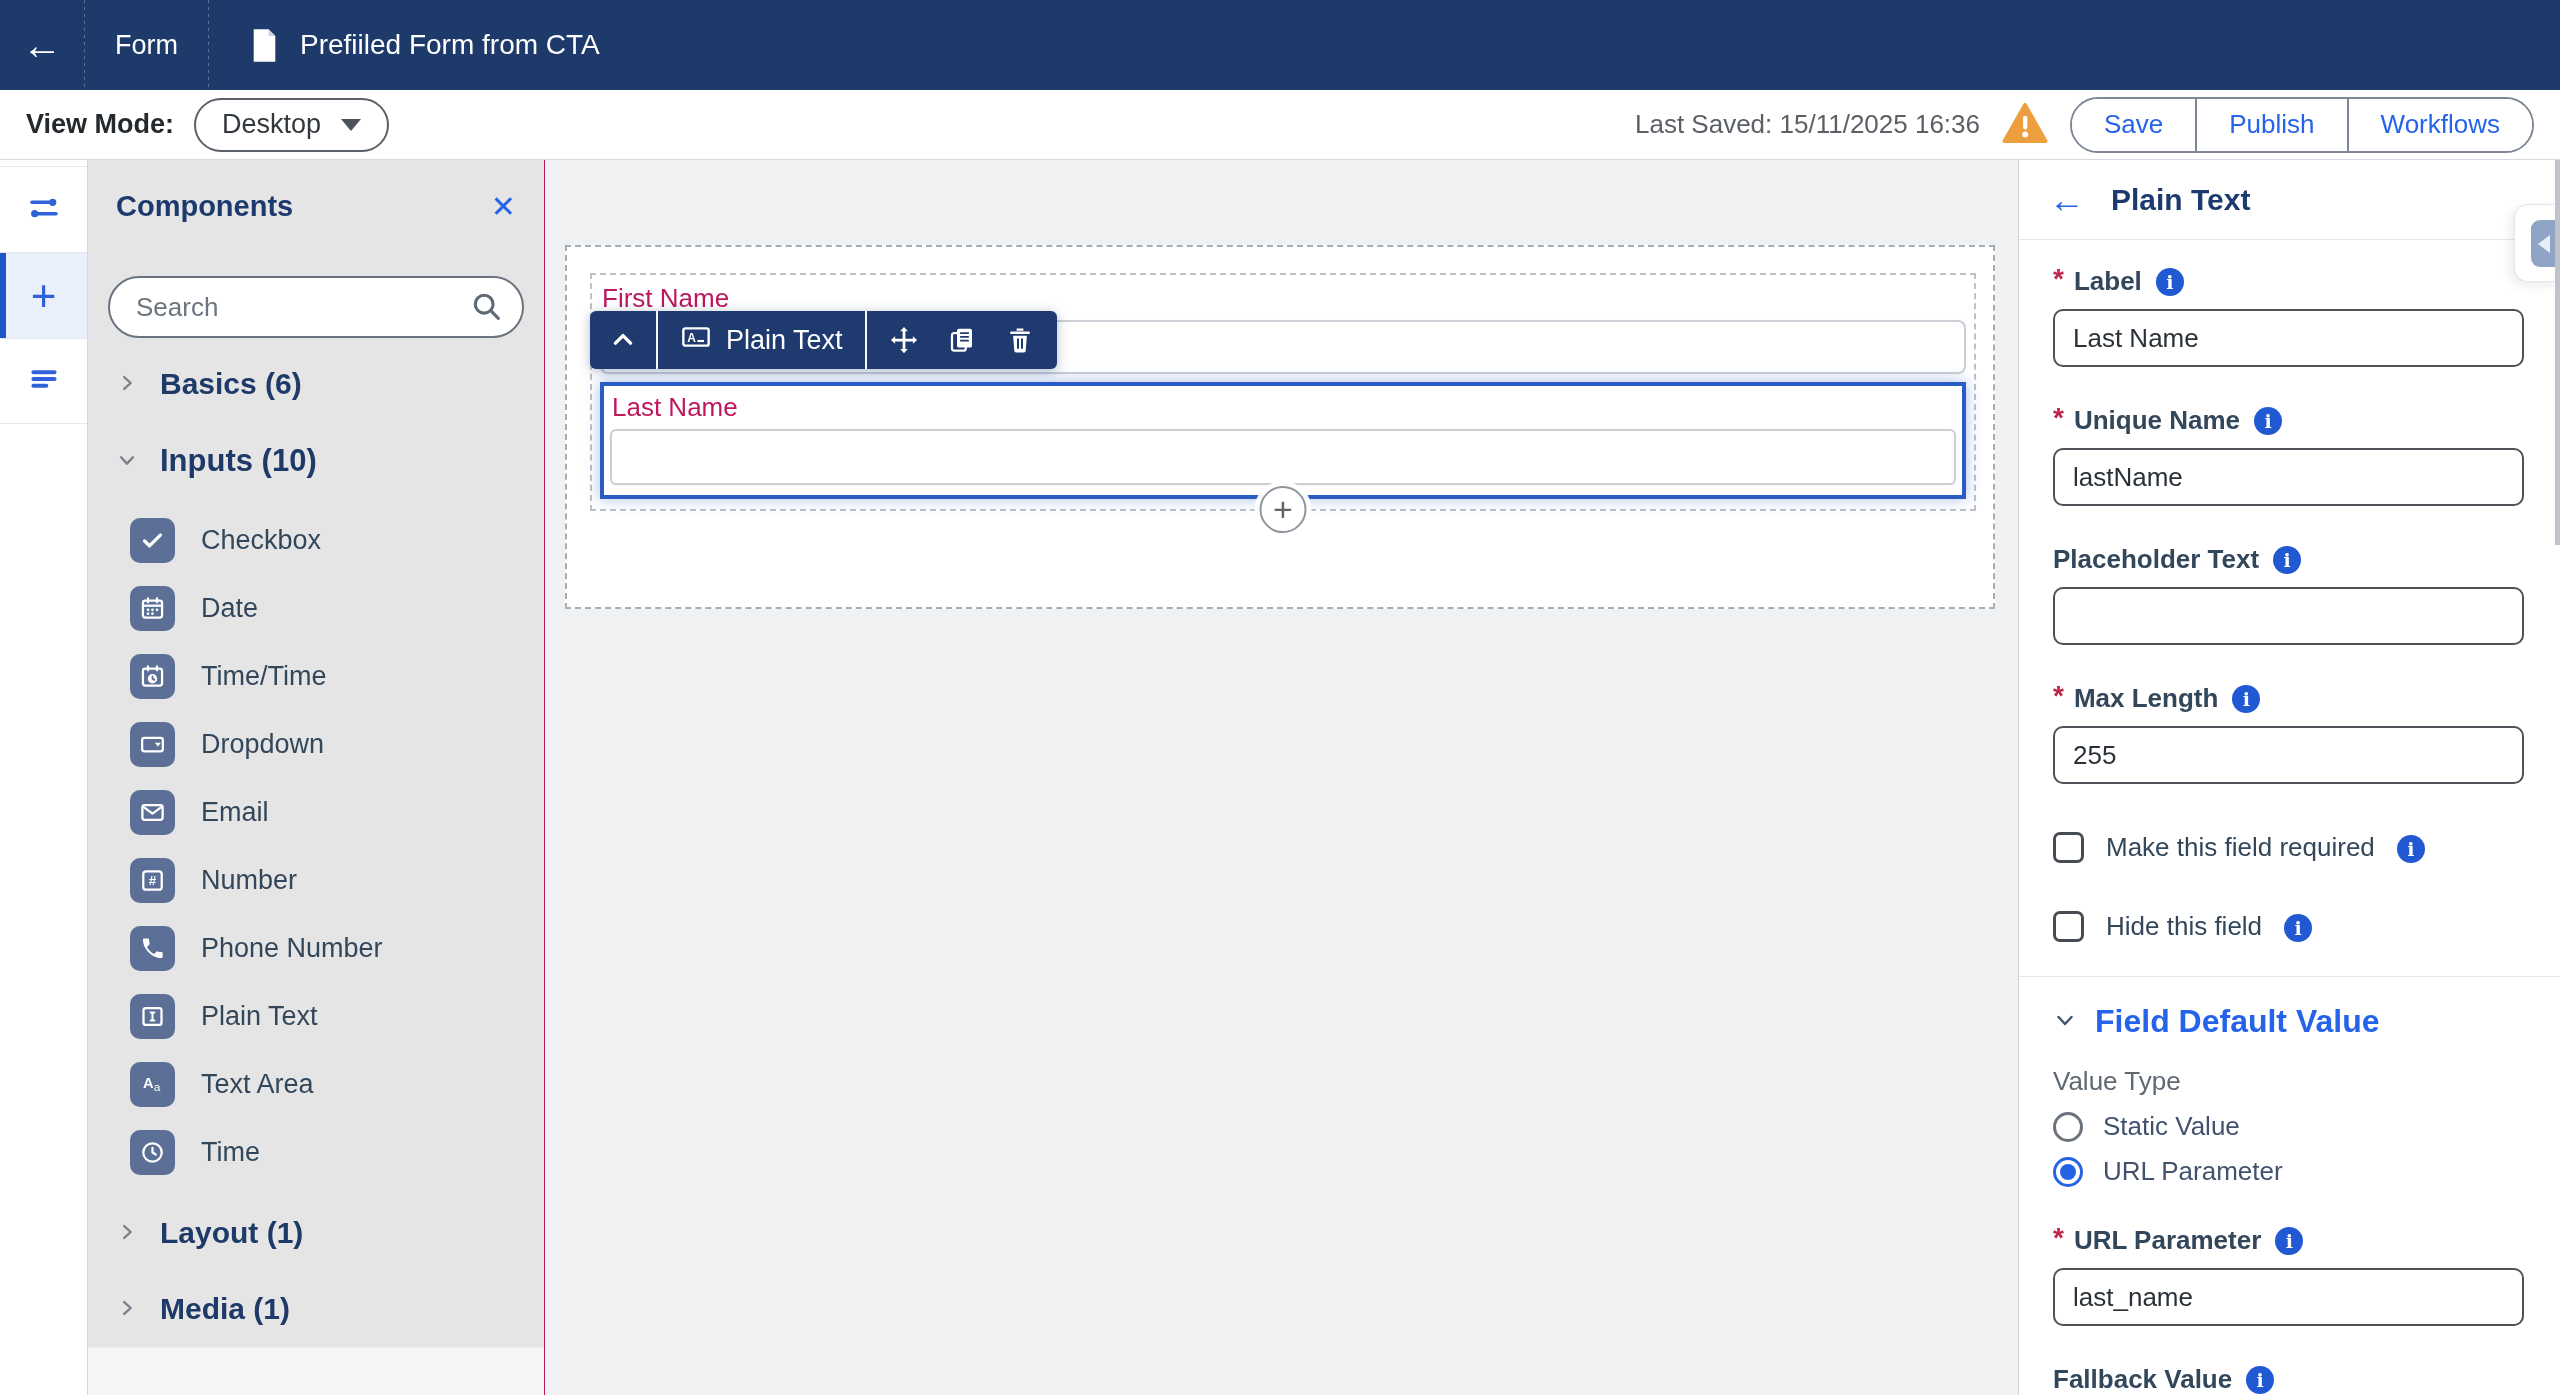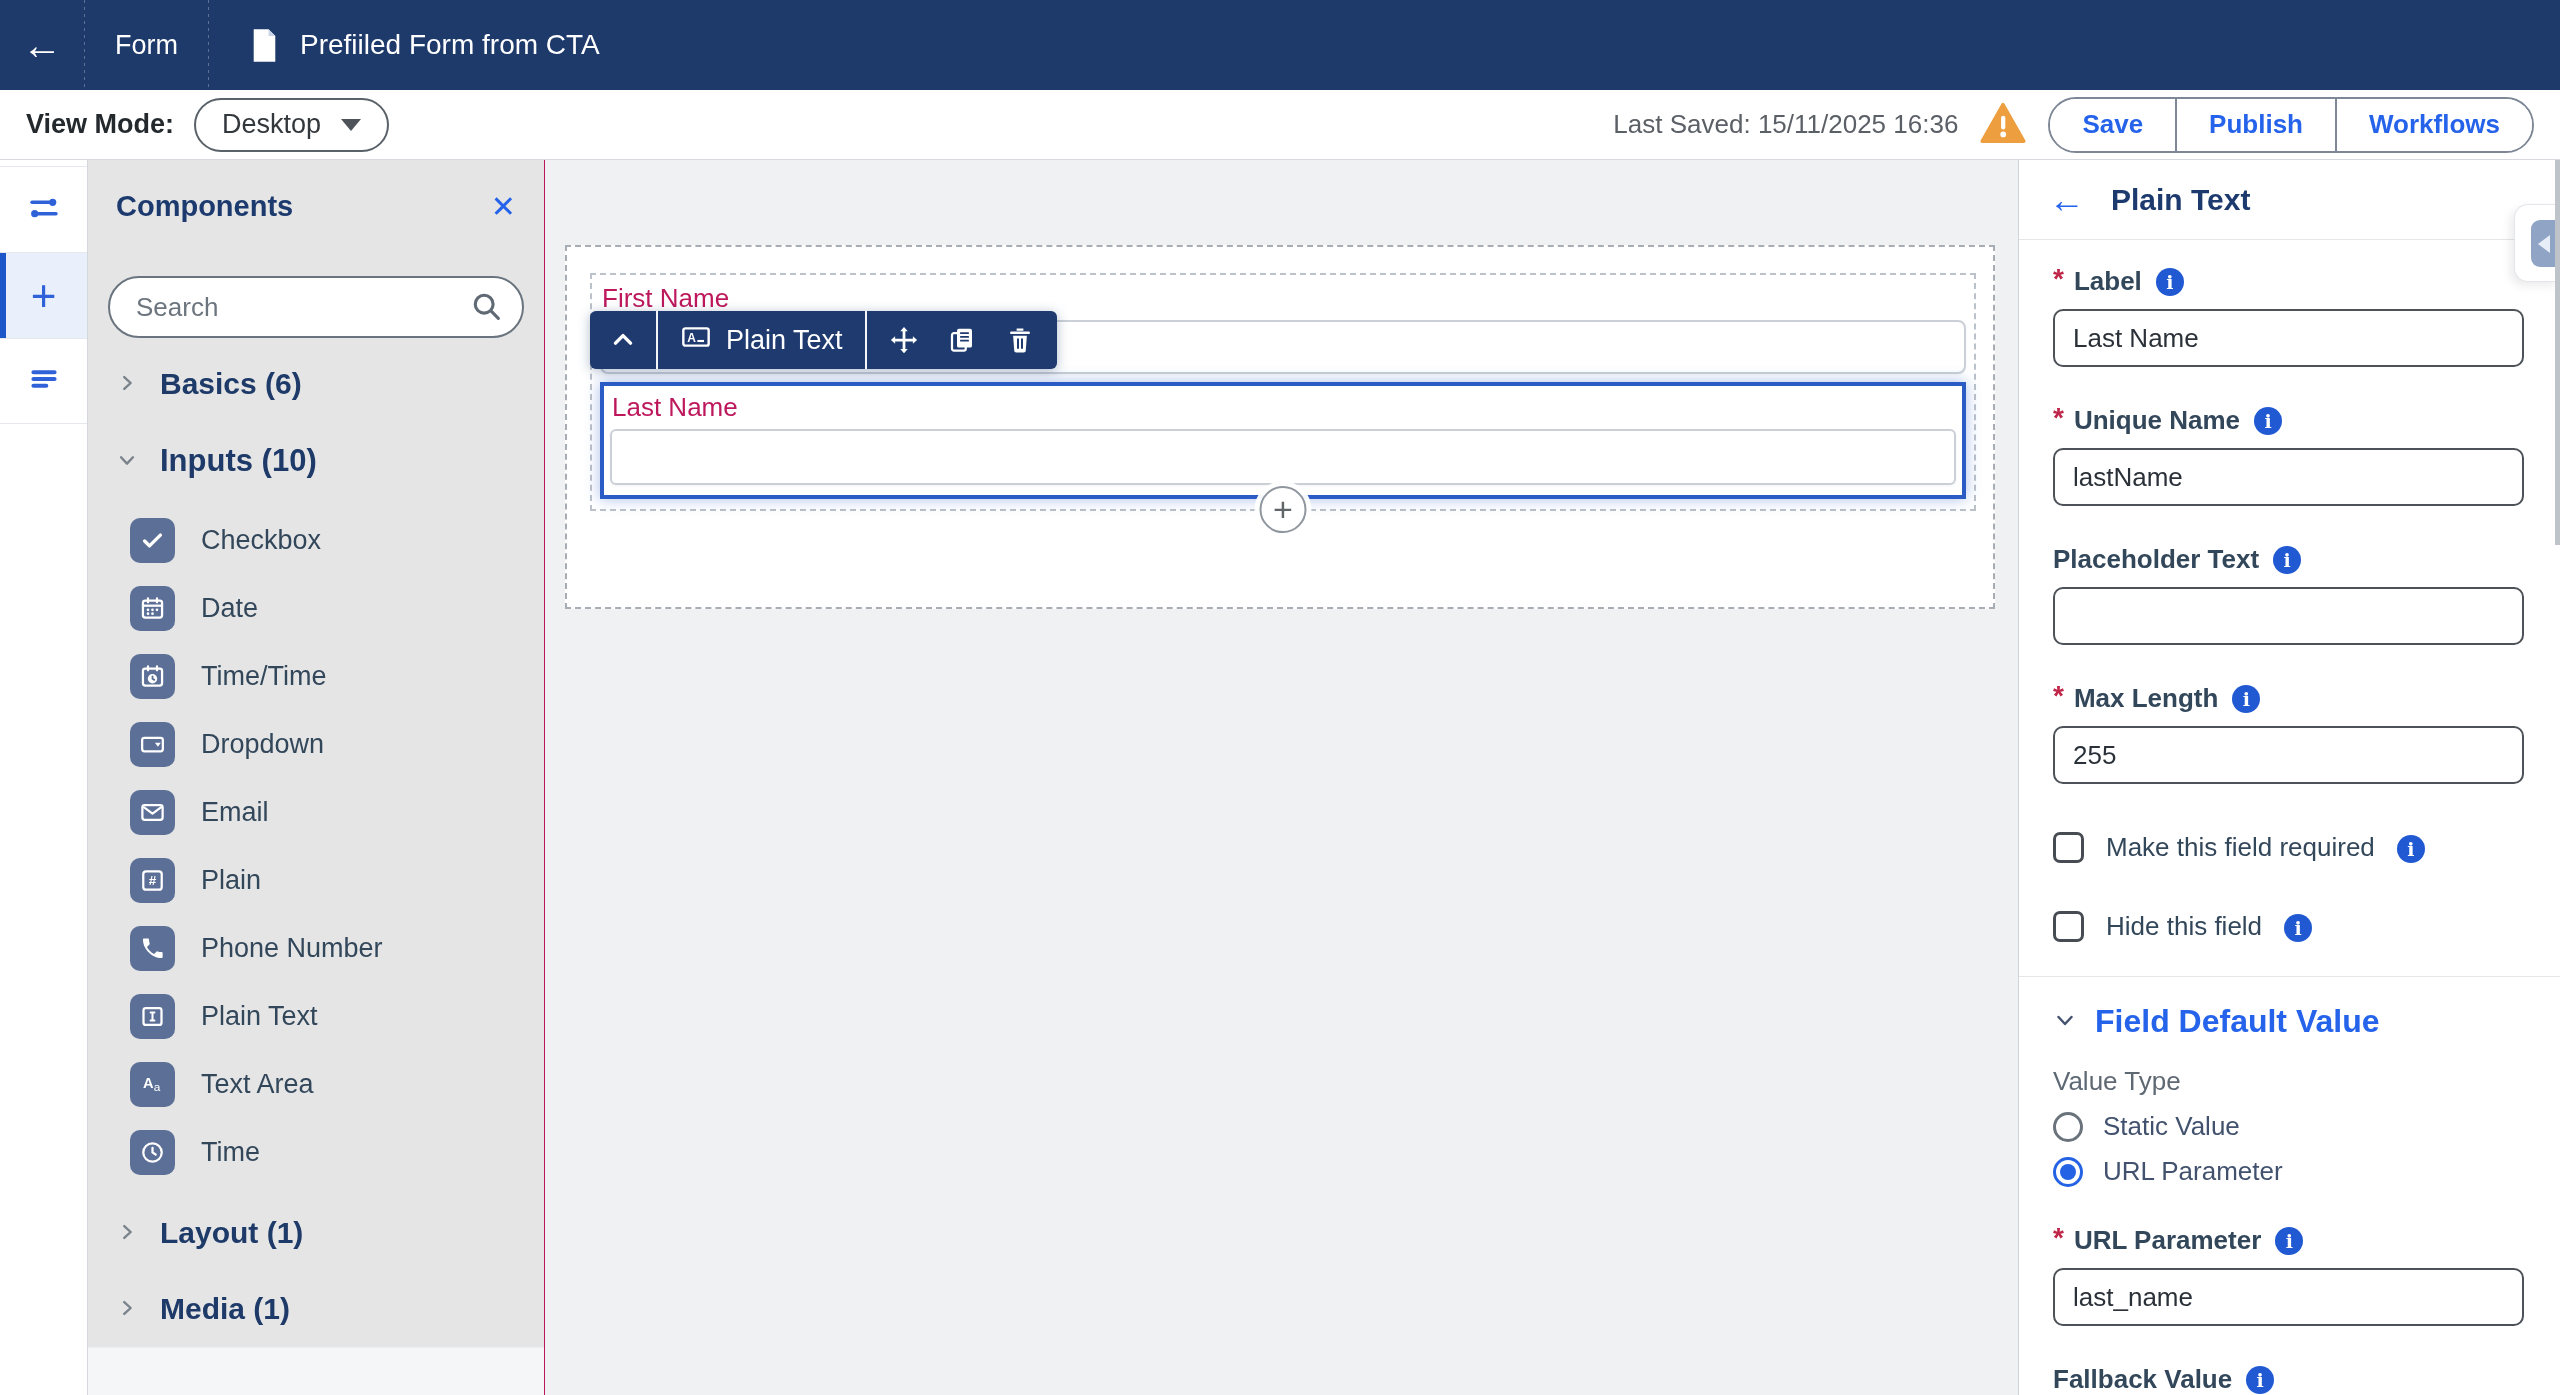--- a/index.html
+++ b/index.html
@@ -21,21 +21,21 @@
   .subbar{height:70px;background:#fff;border-bottom:1px solid #d6dadf;display:flex;
           align-items:center;padding:0 26px;gap:20px}
   .vm-label{font-size:27px;font-weight:700;color:#24292e}
   .vm-pill{height:54px;border:2px solid #5a6168;border-radius:28px;background:#fff;display:flex;
            align-items:center;gap:20px;padding:0 26px;font-size:27px;color:#33383d;cursor:pointer}
   .caret-down{width:0;height:0;border-left:10px solid transparent;border-right:10px solid transparent;
               border-top:12px solid #4d5359}
   .subbar-right{margin-left:auto;display:flex;align-items:center;gap:22px}
   .last-saved{font-size:26px;color:#5b6066}
   .btn-group{display:flex;height:56px;border:2px solid #7d8795;border-radius:28px;overflow:hidden;background:#fff}
-  .btn-group button{padding:0 32px;font-size:26px;font-weight:700;color:#2563eb;background:#fff;
+  .btn-group button{padding:0 32px;font-size:26px;font-weight:400;color:#2563eb;background:#fff;
                     border:none;border-left:2px solid #7d8795;cursor:pointer}
   .btn-group button:first-child{border-left:none}
 
   
   .main{display:flex;height:1235px}
 
   
   .rail{width:88px;border-right:1px solid #d4d8dc;padding-top:6px;background:#fff}
   .rail-item{height:86px;display:flex;align-items:center;justify-content:center;
              border-top:1px solid #e5e8ec;position:relative;cursor:pointer}
@@ -289,21 +289,21 @@
           </span>
           <span class="cmp-label">Email</span>
         </li>
         <li class="cmp-item">
           <span class="cmp-icon">
             <svg width="27" height="27" viewBox="0 0 24 24">
                 <rect x="3.8" y="3.8" width="16.4" height="16.4" rx="2.5" fill="none" stroke="#fff" stroke-width="2"></rect>
                 <text x="12" y="16.4" text-anchor="middle" font-size="12" font-weight="bold" fill="#fff">#</text>
               </svg>
           </span>
-          <span class="cmp-label">Plain</span>
+          <span class="cmp-label">Number</span>
         </li>
         <li class="cmp-item">
           <span class="cmp-icon">
             <svg width="27" height="27" viewBox="0 0 24 24">
                 <path d="M7.1 10.6c1.4 2.7 3.6 4.9 6.3 6.3l2.1-2.1c.3-.3.7-.4 1-.2 1.1.4 2.3.6 3.5.6.6 0 1 .4 1 1v3.3c0 .6-.4 1-1 1C11.5 20.5 3.5 12.5 3.5 4c0-.6.4-1 1-1h3.4c.6 0 1 .4 1 1 0 1.2.2 2.4.6 3.5.1.3 0 .7-.2 1l-2.2 2.1z" fill="#fff"></path>
               </svg>
           </span>
           <span class="cmp-label">Phone Number</span>
         </li>
         <li class="cmp-item">

